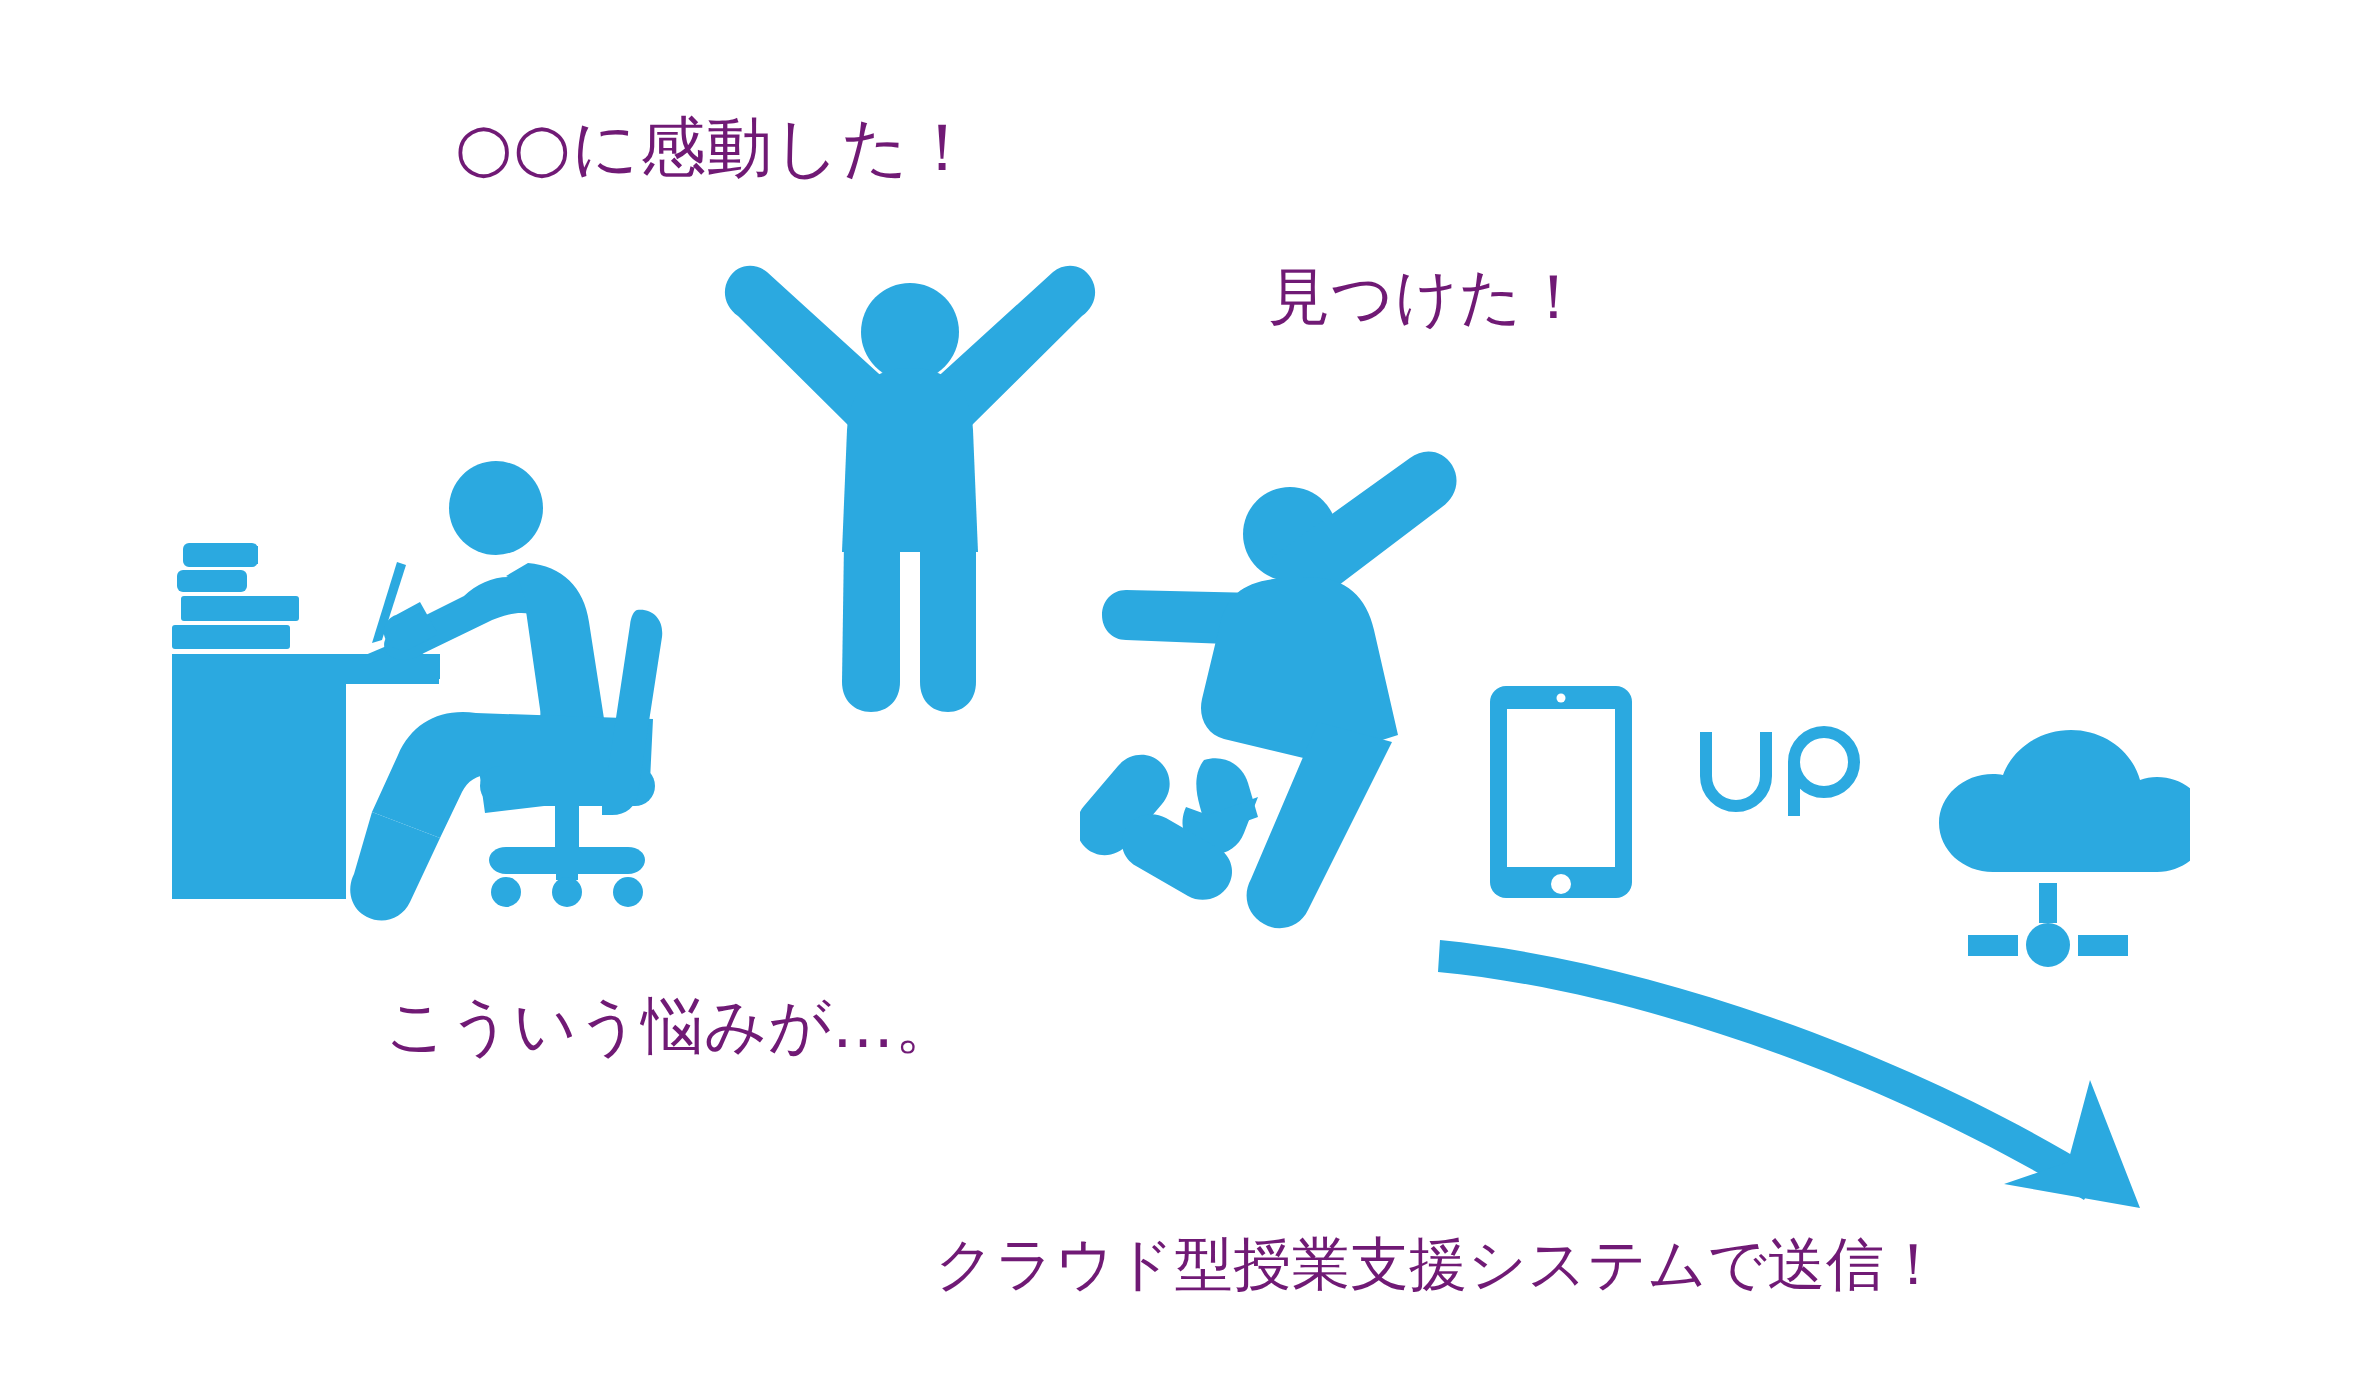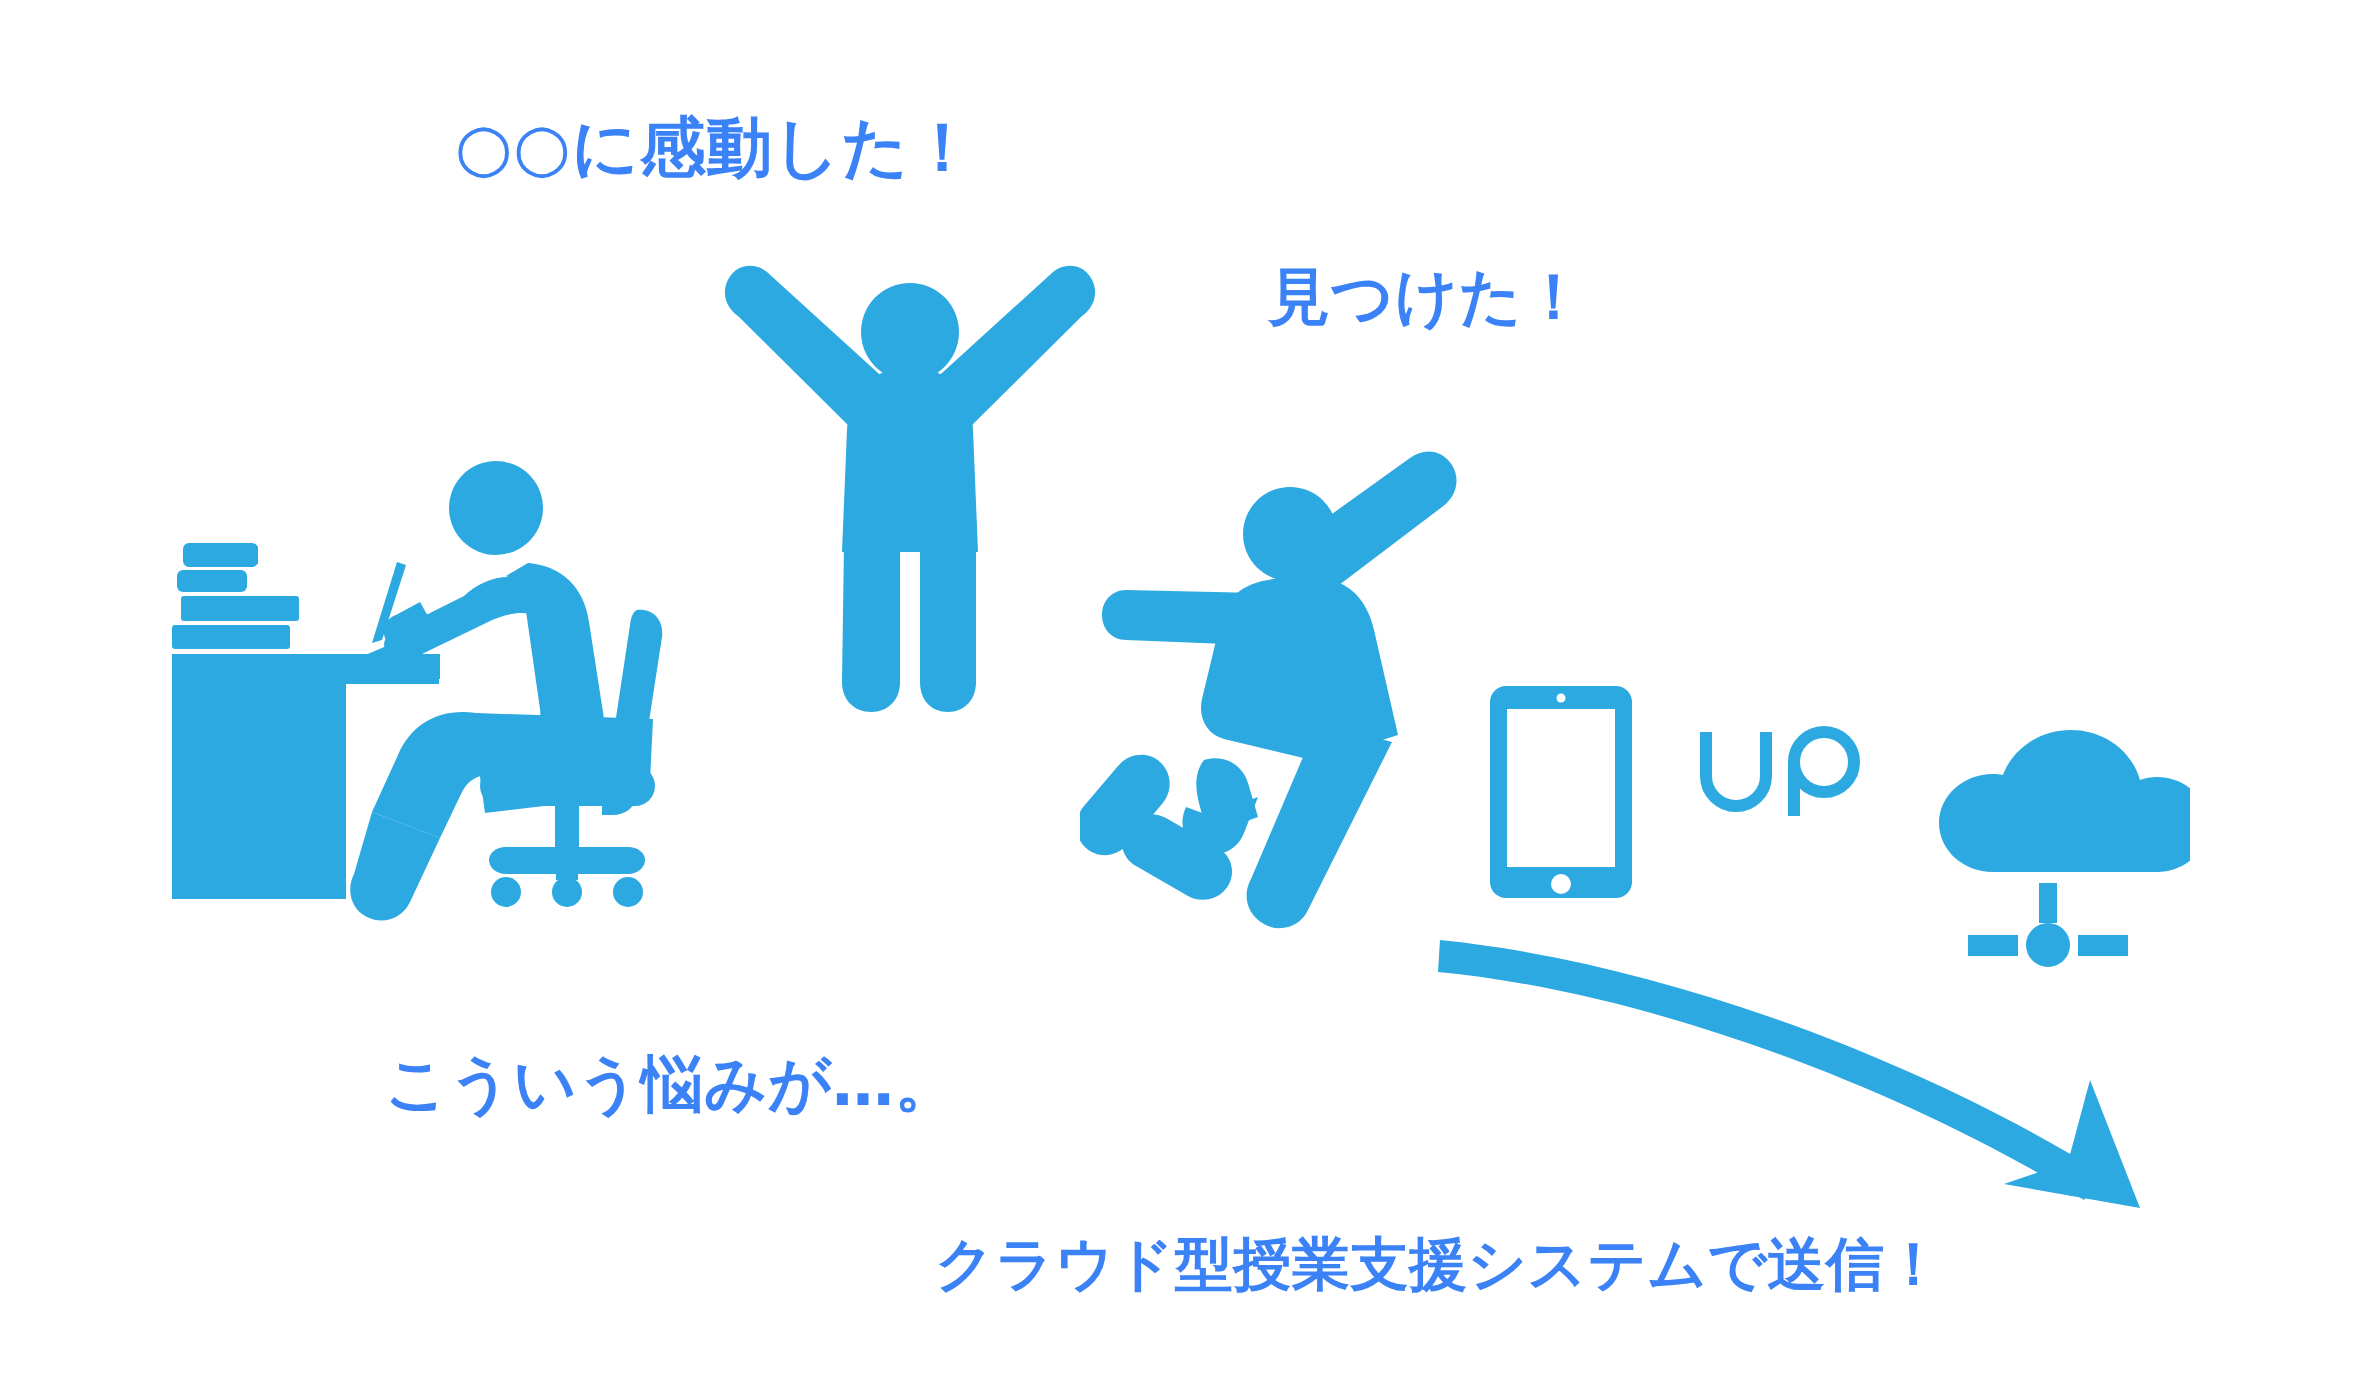--- a/index.html
+++ b/index.html
@@ -13,23 +13,23 @@
   }
   #canvas {
     position: relative;
     width: 2372px;
     height: 1395px;
     background: #ffffff;
     overflow: hidden;
   }
   .cap {
     position: absolute;
-    color: #3b82f6;
+    color: #701a75;
     font-family: "DejaVu Sans", "Liberation Sans", sans-serif;
-    font-weight: 700;
+    font-weight: 400;
     letter-spacing: 0.01em;
     white-space: nowrap;
     line-height: 1.24;
   }
   #cap-joy {
     left: 455px;
     top: 107px;
     font-size: 66px;
   }
   #cap-found {
@@ -37,21 +37,21 @@
     top: 247px;
     font-size: 62px;
     text-align: right;
   }
   #cap-found .l2 {
     display: block;
     margin-top: 12px;
   }
   #cap-worry {
     left: 385px;
-    top: 1046px;
+    top: 988px;
     font-size: 62px;
   }
   #cap-send {
     left: 935px;
     top: 1229px;
     font-size: 58px;
   }
   .art {
     position: absolute;
     display: block;

